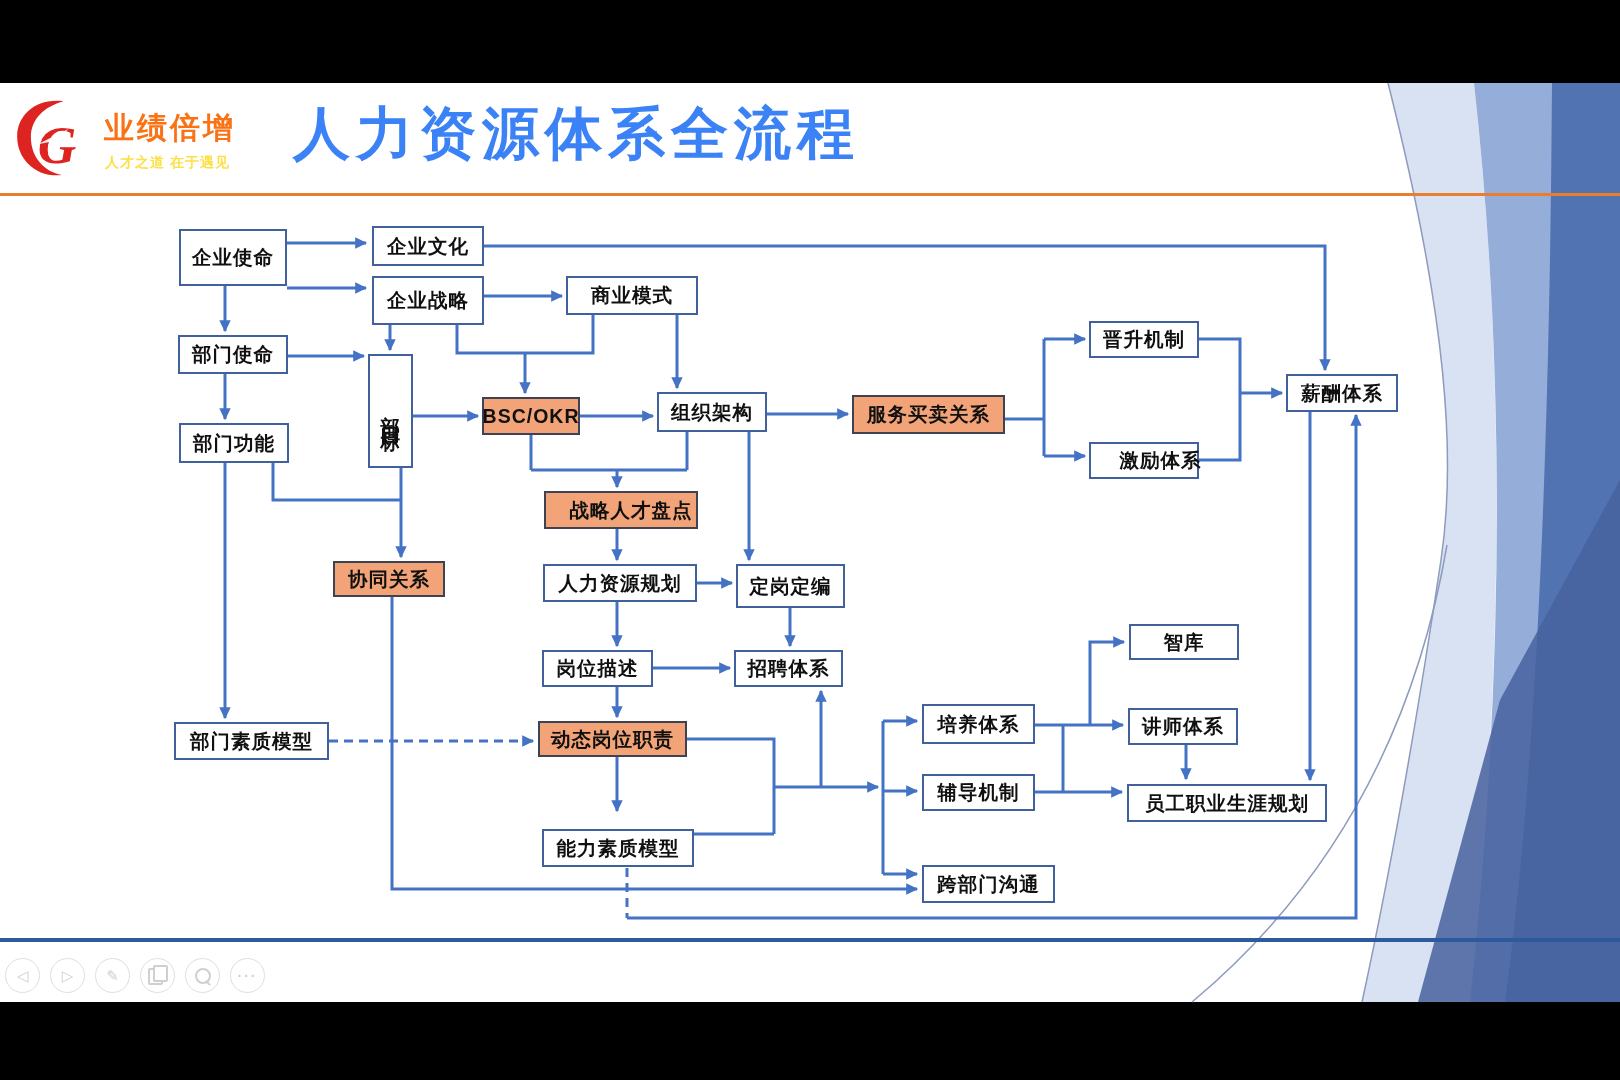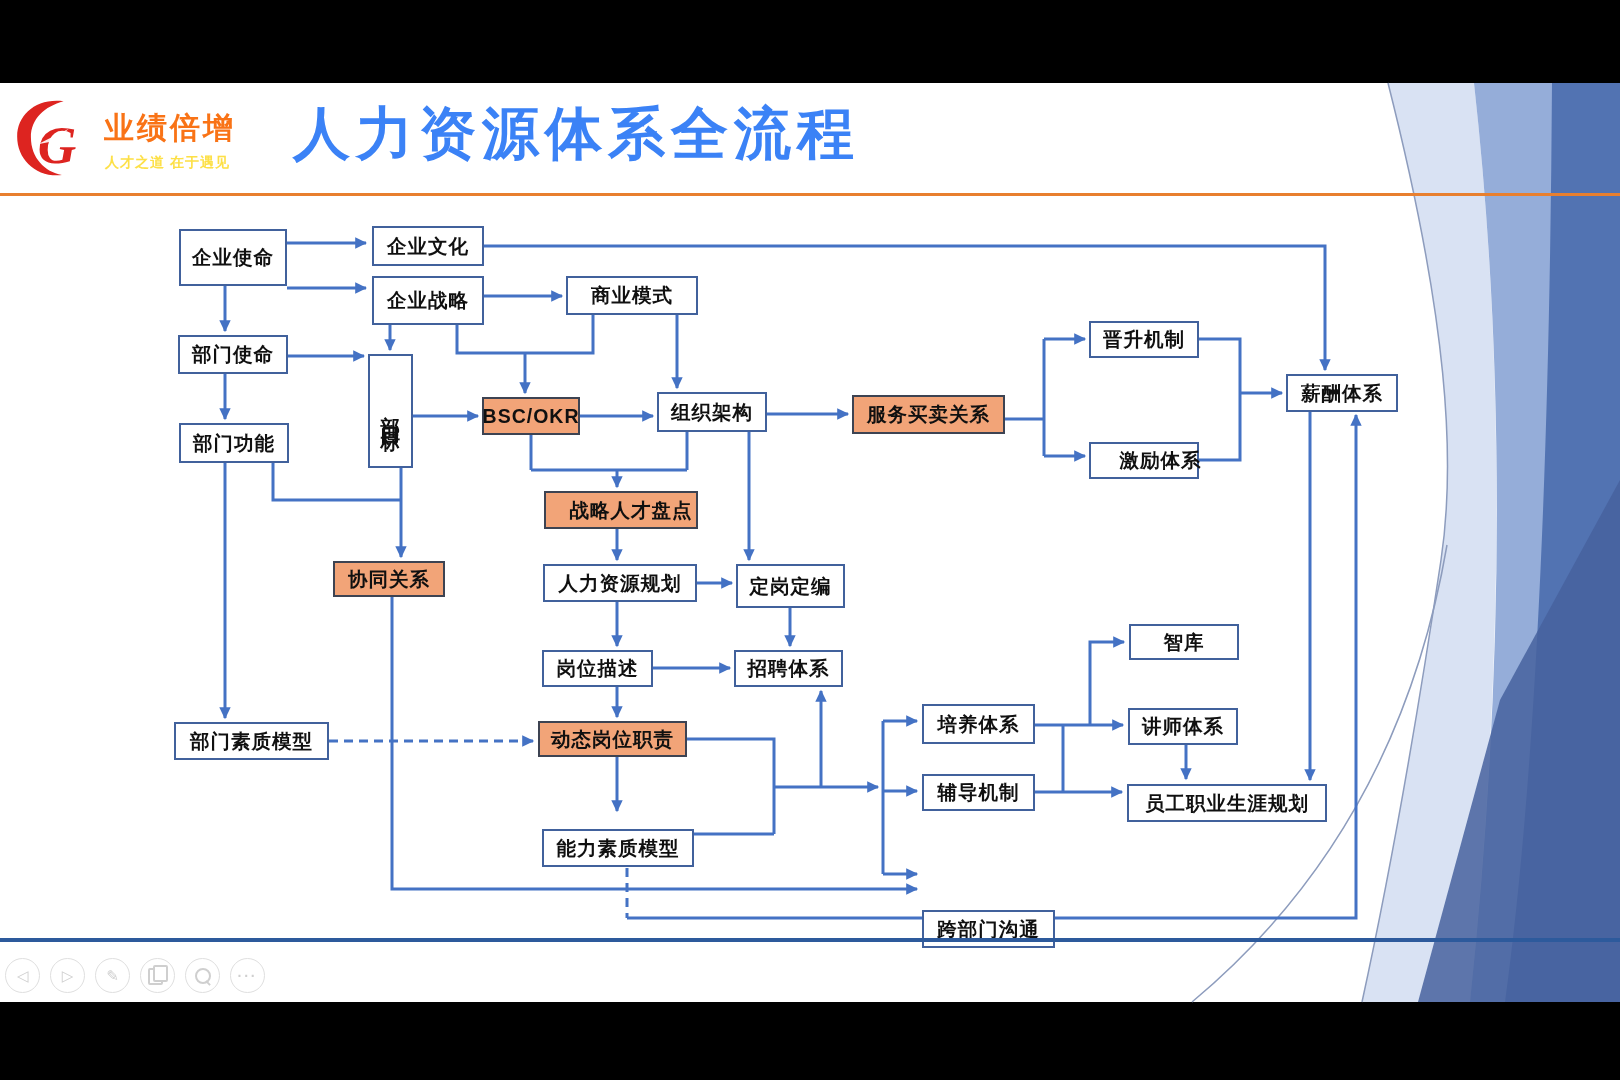--- a/index.html
+++ b/index.html
@@ -143,21 +143,21 @@
       <div class="node accent" style="left: 333px; top: 561px; width: 112px; height: 36px;">协同关系</div>
       <div class="node" style="left: 543px; top: 564px; width: 154px; height: 38px;">人力资源规划</div>
       <div class="node" style="left: 736px; top: 564px; width: 109px; height: 44px;">定岗定编</div>
       <div class="node" style="left: 542px; top: 650px; width: 111px; height: 37px;">岗位描述</div>
       <div class="node" style="left: 734px; top: 650px; width: 109px; height: 37px;">招聘体系</div>
       <div class="node" style="left: 174px; top: 722px; width: 155px; height: 38px;">部门素质模型</div>
       <div class="node accent" style="left: 538px; top: 721px; width: 149px; height: 36px;">动态岗位职责</div>
       <div class="node" style="left: 542px; top: 815px; width: 152px; height: 38px; margin-top: 14px;">能力素质模型</div>
       <div class="node" style="left: 922px; top: 704px; width: 113px; height: 40px;">培养体系</div>
       <div class="node" style="left: 922px; top: 774px; width: 113px; height: 37px;">辅导机制</div>
-      <div class="node" style="left: 922px; top: 865px; width: 133px; height: 38px; margin-top: 45px;">跨部门沟通</div>
+      <div class="node" style="left: 922px; top: 865px; width: 133px; height: 38px;">跨部门沟通</div>
       <div class="node" style="left: 1129px; top: 624px; width: 110px; height: 36px;">智库</div>
       <div class="node" style="left: 1128px; top: 708px; width: 110px; height: 37px;">讲师体系</div>
       <div class="node" style="left: 1127px; top: 784px; width: 200px; height: 38px;">员工职业生涯规划</div>
     </div>
 
   <div id="toolbar">
       <div class="tb">
         <span class="">◁</span>
       </div>
       <div class="tb">

